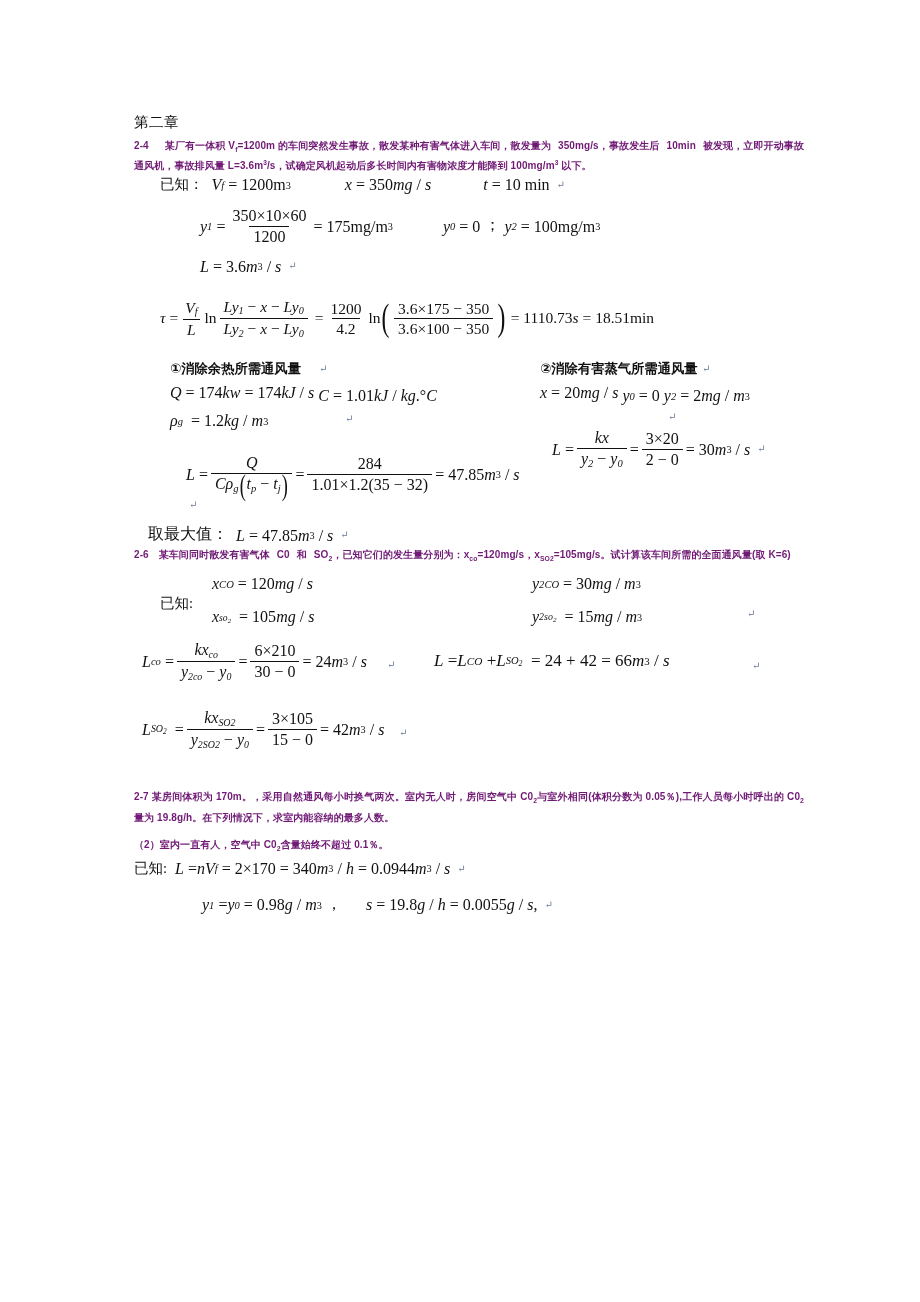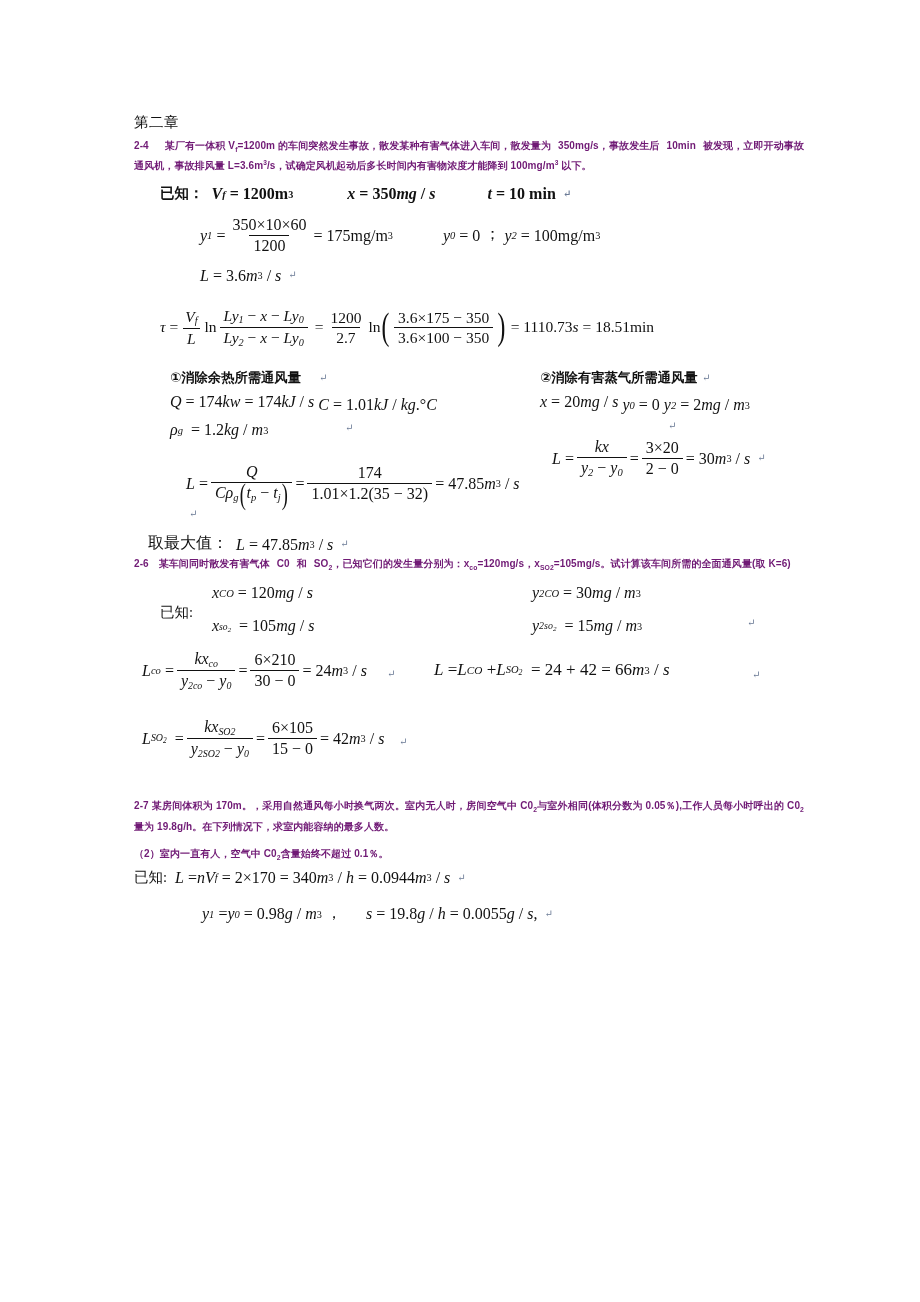--- a/index.html
+++ b/index.html
@@ -111,21 +111,21 @@
 <div class="page">
 <div class="content">
 
   <div class="chapter-title">第二章</div>
 
   <div>
     <div class="stmt">
       <span>2-4</span><span class="sp2"></span>某厂有一体积 V<span class="sub">f</span>=1200m 的车间突然发生事故，散发某种有害气体进入车间，散发量为<span class="sp"></span>350mg/s，事故发生后<span class="sp"></span>10min<span class="sp"></span>被发现，立即开动事故通风机，事故排风量 L=3.6m<span class="sup">3</span>/s，试确定风机起动后多长时间内有害物浓度才能降到 100mg/m<span class="sup">3</span> 以下。
     </div>
 
-    <div style="margin-top:9px; padding-left:26px;font-weight:bold;">
+    <div style="padding-left:26px;">
       <span class="known">已知：</span>
       <span class="math mrow" style="margin-left:4px;">
         <i>V</i><span class="ssub">f</span>&nbsp;= 1200m<span class="ssup">3</span>
       </span>
       <span style="display:inline-block;width:46px;"></span>
       <span class="math mrow"><i>x</i>&nbsp;= 350<i>mg</i>&nbsp;/&nbsp;<i>s</i></span>
       <span style="display:inline-block;width:44px;"></span>
       <span class="math mrow"><i>t</i>&nbsp;= 10 min</span>
       <span class="pilcrow">↵</span>
     </div>
@@ -160,21 +160,21 @@
           <span class="den"><i>L</i></span>
         </span>
         ln
         <span class="frac">
           <span class="num"><i>Ly</i><span class="ssub">1</span>&nbsp;−&nbsp;<i>x</i>&nbsp;−&nbsp;<i>Ly</i><span class="ssub">0</span></span>
           <span class="den"><i>Ly</i><span class="ssub">2</span>&nbsp;−&nbsp;<i>x</i>&nbsp;−&nbsp;<i>Ly</i><span class="ssub">0</span></span>
         </span>
         &nbsp;=
         <span class="frac">
           <span class="num">1200</span>
-          <span class="den">2.7</span>
+          <span class="den">4.2</span>
         </span>
         ln<span class="paren-big">(</span>
         <span class="frac">
           <span class="num">3.6×175&nbsp;−&nbsp;350</span>
           <span class="den">3.6×100&nbsp;−&nbsp;350</span>
         </span>
         <span class="paren-big">)</span>&nbsp;= 1110.73<i>s</i>&nbsp;= 18.51min
       </span>
     </div>
   </div>
@@ -203,21 +203,21 @@
         </div>
         <div style="margin-top:24px; padding-left:16px;">
           <span class="math mrow">
             <i>L</i>&nbsp;=
             <span class="frac">
               <span class="num"><i>Q</i></span>
               <span class="den"><i>Cρ</i><span class="ssub">g</span><span class="paren-big" style="font-size:1.85em;">(</span><i>t</i><span class="ssub">p</span>&nbsp;−&nbsp;<i>t</i><span class="ssub">j</span><span class="paren-big" style="font-size:1.85em;">)</span></span>
             </span>
             =
             <span class="frac">
-              <span class="num">174</span>
+              <span class="num">284</span>
               <span class="den">1.01×1.2(35&nbsp;−&nbsp;32)</span>
             </span>
             = 47.85<i>m</i><span class="ssup">3</span>&nbsp;/&nbsp;<i>s</i>
           </span>
           <span class="pilcrow">↵</span>
         </div>
       </div>
 
       <div class="abs" style="left:406px; top:0; width:290px;">
         <div class="math mrow">
@@ -306,21 +306,21 @@
 
     <div style="position:relative; height:52px; margin-top:16px;">
       <span class="math mrow abs" style="left:8px; top:0;">
         <i>L</i><span class="ssub" style="font-size:0.62em;"><i>SO</i><span style="font-size:0.74em; vertical-align:-0.25em;">2</span></span>&nbsp;&nbsp;=
         <span class="frac">
           <span class="num"><i>kx</i><span class="ssub" style="font-size:0.62em;">SO2</span></span>
           <span class="den"><i>y</i><span class="ssub" style="font-size:0.62em;">2SO2</span>&nbsp;−&nbsp;<i>y</i><span class="ssub" style="font-size:0.62em;">0</span></span>
         </span>
         =
         <span class="frac">
-          <span class="num">6×105</span>
+          <span class="num">3×105</span>
           <span class="den">15&nbsp;−&nbsp;0</span>
         </span>
         = 42<i>m</i><span class="ssup">3</span>&nbsp;/&nbsp;<i>s</i>
       </span>
       <span class="pilcrow abs" style="left:262px; top:18px;">↵</span>
     </div>
   </div>
 
   <div style="margin-top:26px;">
     <div class="stmt loose">

